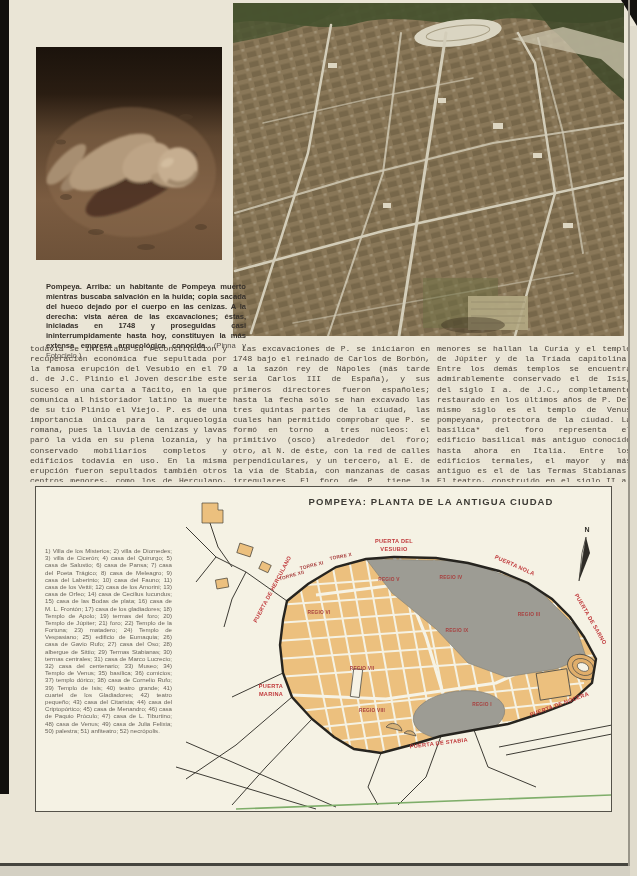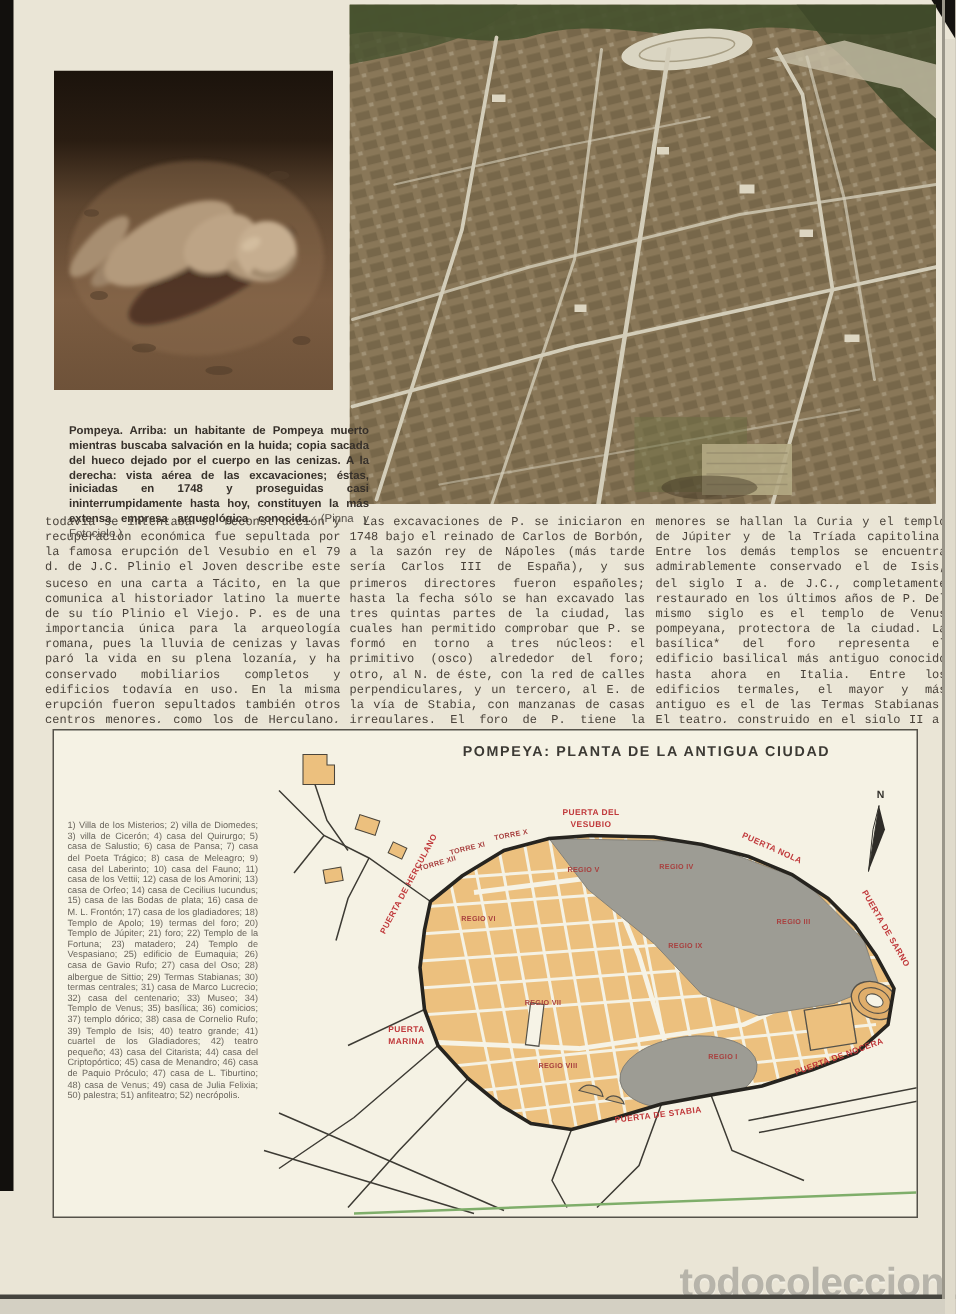--- a/index.html
+++ b/index.html
@@ -263,19 +263,18 @@
       <text class="glab" x="283" y="127">REGIO VI</text>
       <text class="glab" x="326" y="183">REGIO VII</text>
       <text class="glab" x="336" y="225">REGIO VIII</text>
       <text class="glab" x="446" y="219">REGIO I</text>
     </svg>
 
     <h2 class="map-title">POMPEYA: PLANTA DE LA ANTIGUA CIUDAD</h2>
     <div class="legend">1) Villa de los Misterios; 2) villa de Diomedes; 3) villa de Cicerón; 4) casa del Quirurgo; 5) casa de Salustio; 6) casa de Pansa; 7) casa del Poeta Trágico; 8) casa de Meleagro; 9) casa del Laberinto; 10) casa del Fauno; 11) casa de los Vettii; 12) casa de los Amorini; 13) casa de Orfeo; 14) casa de Cecilius Iucundus; 15) casa de las Bodas de plata; 16) casa de M. L. Frontón; 17) casa de los gladiadores; 18) Templo de Apolo; 19) termas del foro; 20) Templo de Júpiter; 21) foro; 22) Templo de la Fortuna; 23) matadero; 24) Templo de Vespasiano; 25) edificio de Eumaquia; 26) casa de Gavio Rufo; 27) casa del Oso; 28) albergue de Sittio; 29) Termas Stabianas; 30) termas centrales; 31) casa de Marco Lucrecio; 32) casa del centenario; 33) Museo; 34) Templo de Venus; 35) basílica; 36) comicios; 37) templo dórico; 38) casa de Cornelio Rufo; 39) Templo de Isis; 40) teatro grande; 41) cuartel de los Gladiadores; 42) teatro pequeño; 43) casa del Citarista; 44) casa del Criptopórtico; 45) casa de Menandro; 46) casa de Paquio Próculo; 47) casa de L. Tiburtino; 48) casa de Venus; 49) casa de Julia Felixia; 50) palestra; 51) anfiteatro; 52) necrópolis.</div>
   </section>
 
-  <div class="watermark">todocoleccion</div>
   <div class="bottom-line"></div>
   <div class="bottom-strip"></div>
   <div class="edge-right"></div>
   <div class="edge-right-outer"></div>
 
 </div>
 
 </body></html>

